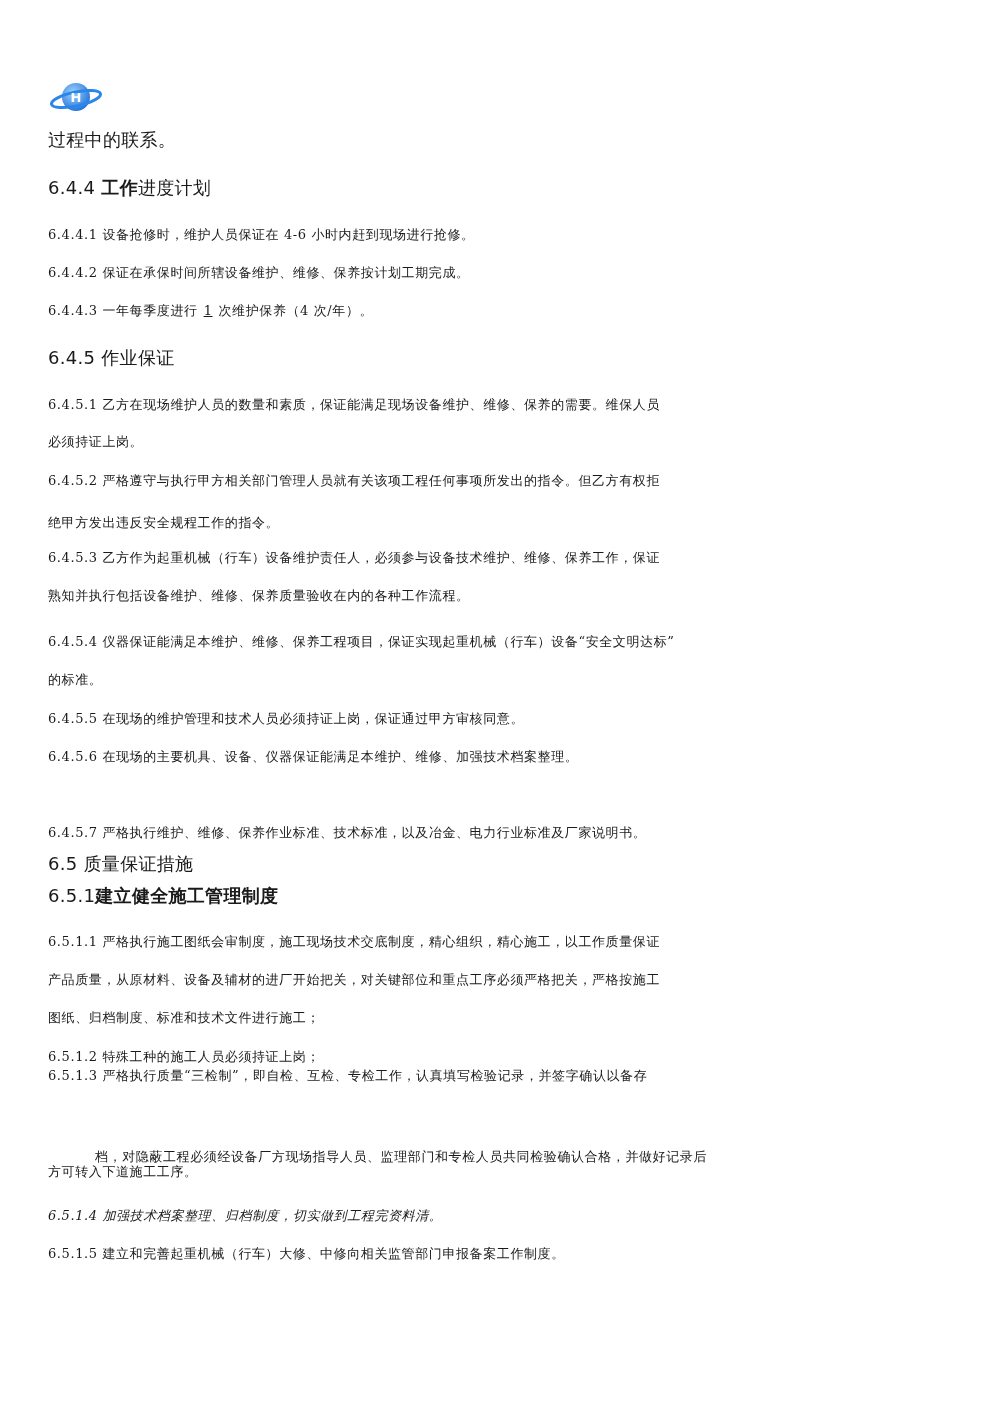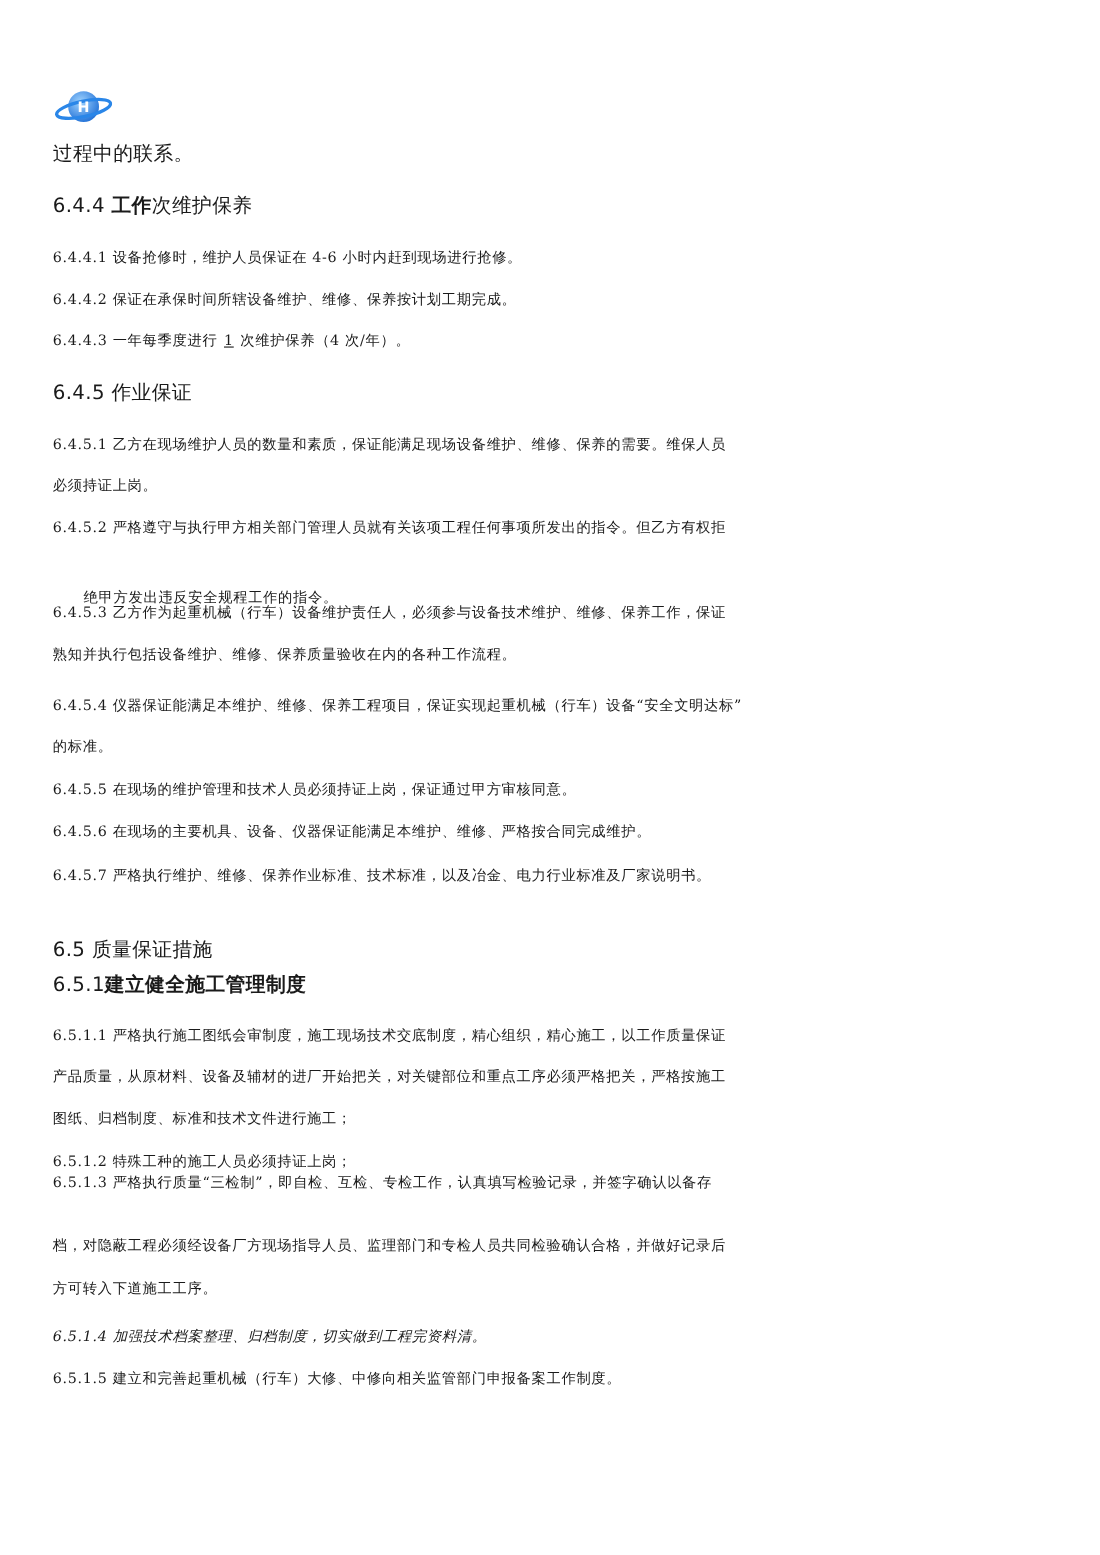--- a/index.html
+++ b/index.html
@@ -25,50 +25,50 @@
     <circle cx="26" cy="17" r="14" fill="url(#g)"></circle>
     <ellipse cx="26" cy="19" rx="25" ry="7" fill="none" stroke="#2a86e8" stroke-width="3" transform="rotate(-12 26 19)"></ellipse>
     <text x="26" y="22" text-anchor="middle" font-size="13" font-weight="bold" fill="#ffffff" font-family="DejaVu Sans, sans-serif">H</text>
   </svg>
 </div>
 
 <div class="line heading" style="top:128px;">过程中的联系。</div>
 
 <div class="line heading" style="top:176px;">
   <span>6.4.4</span>
-  <span class="bold">工作</span><span>次维护保养</span>
+  <span class="bold">工作</span><span>进度计划</span>
 </div>
 
 <div class="line" style="top:223px;">6.4.4.1 设备抢修时，维护人员保证在 4-6 小时内赶到现场进行抢修。</div>
 <div class="line" style="top:261px;">6.4.4.2 保证在承保时间所辖设备维护、维修、保养按计划工期完成。</div>
 <div class="line" style="top:299px;">
   <span>6.4.4.3  一年每季度进行</span><span class="underline">1</span><span>次维护保养（4 次/年）。</span>
 </div>
 
 <div class="line heading" style="top:346px;">6.4.5 作业保证</div>
 
 <div class="line" style="top:393px;">6.4.5.1 乙方在现场维护人员的数量和素质，保证能满足现场设备维护、维修、保养的需要。维保人员</div>
 <div class="line" style="top:430px;">必须持证上岗。</div>
 <div class="line" style="top:469px;">6.4.5.2 严格遵守与执行甲方相关部门管理人员就有关该项工程任何事项所发出的指令。但乙方有权拒</div>
-<div class="line" style="top:532px;margin-left:28px;">绝甲方发出违反安全规程工作的指令。</div>
+<div class="line" style="top:511px;">绝甲方发出违反安全规程工作的指令。</div>
 <div class="line" style="top:546px;">6.4.5.3 乙方作为起重机械（行车）设备维护责任人，必须参与设备技术维护、维修、保养工作，保证</div>
 <div class="line" style="top:584px;">熟知并执行包括设备维护、维修、保养质量验收在内的各种工作流程。</div>
 <div class="line" style="top:630px;">6.4.5.4 仪器保证能满足本维护、维修、保养工程项目，保证实现起重机械（行车）设备“安全文明达标”</div>
 <div class="line" style="top:668px;">的标准。</div>
 <div class="line" style="top:707px;">6.4.5.5 在现场的维护管理和技术人员必须持证上岗，保证通过甲方审核同意。</div>
-<div class="line" style="top:745px;">6.4.5.6 在现场的主要机具、设备、仪器保证能满足本维护、维修、严格按合同完成维护。</div>
-<div class="line" style="top:785px;text-align:right;">6.4.5.7 严格执行维护、维修、保养作业标准、技术标准，以及冶金、电力行业标准及厂家说明书。</div>
+<div class="line" style="top:745px;">6.4.5.6 在现场的主要机具、设备、仪器保证能满足本维护、维修、加强技术档案整理。</div>
+<div class="line" style="top:821px;text-align:right;">6.4.5.7 严格执行维护、维修、保养作业标准、技术标准，以及冶金、电力行业标准及厂家说明书。</div>
 
 <div class="line heading" style="top:832px;margin-top:20px;">6.5 质量保证措施</div>
 
 <div class="line heading" style="top:884px;">
   <span>6.5.1</span><span class="bold">建立健全施工管理制度</span>
 </div>
 
 <div class="line" style="top:930px;">6.5.1.1 严格执行施工图纸会审制度，施工现场技术交底制度，精心组织，精心施工，以工作质量保证</div>
 <div class="line" style="top:968px;">产品质量，从原材料、设备及辅材的进厂开始把关，对关键部位和重点工序必须严格把关，严格按施工</div>
 <div class="line" style="top:1006px;">图纸、归档制度、标准和技术文件进行施工；</div>
 <div class="line" style="top:1045px;">6.5.1.2 特殊工种的施工人员必须持证上岗；</div>
 <div class="line" style="top:1064px;">6.5.1.3 严格执行质量“三检制”，即自检、互检、专检工作，认真填写检验记录，并签字确认以备存</div>
-<div class="line" style="top:1121px;">档，对隐蔽工程必须经设备厂方现场指导人员、监理部门和专检人员共同检验确认合格，并做好记录后</div>
+<div class="line" style="top:1145px;margin-left:47px;">档，对隐蔽工程必须经设备厂方现场指导人员、监理部门和专检人员共同检验确认合格，并做好记录后</div>
 <div class="line" style="top:1160px;">方可转入下道施工工序。</div>
 <div class="line" style="top:1204px;font-style:italic;">6.5.1.4 加强技术档案整理、归档制度，切实做到工程完资料清。</div>
 <div class="line" style="top:1242px;">6.5.1.5 建立和完善起重机械（行车）大修、中修向相关监管部门申报备案工作制度。</div>
 
 </body></html>

